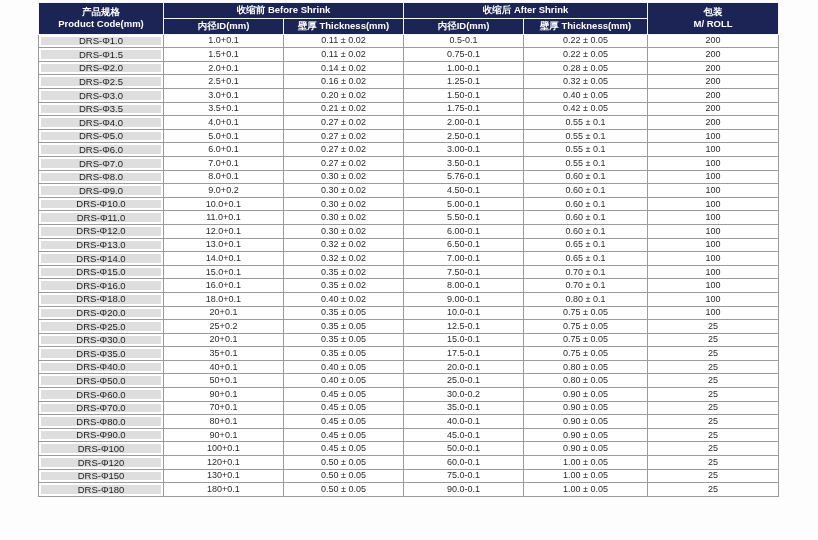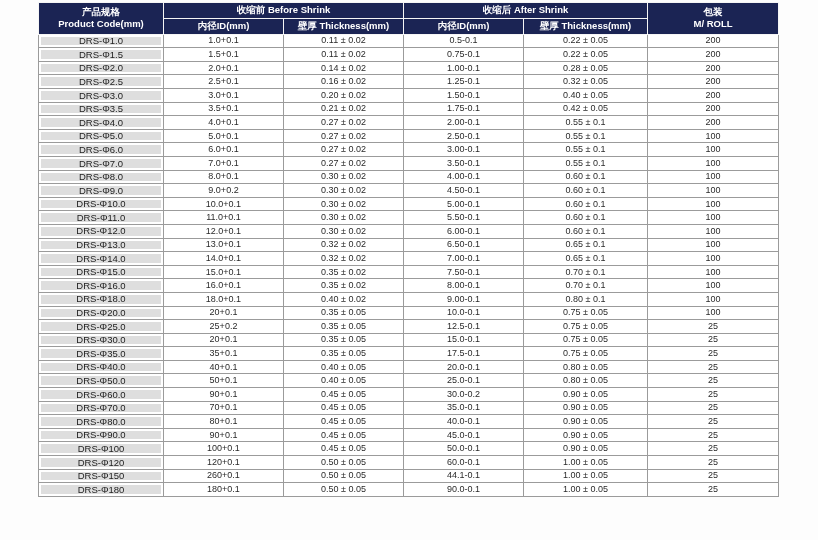--- a/index.html
+++ b/index.html
@@ -166,21 +166,21 @@
           <td>7.0+0.1</td>
           <td>0.27 ± 0.02</td>
           <td>3.50-0.1</td>
           <td>0.55 ± 0.1</td>
           <td>100</td>
         </tr>
         <tr>
           <td class="code">DRS-Φ8.0</td>
           <td>8.0+0.1</td>
           <td>0.30 ± 0.02</td>
-          <td>4.00-0.1</td>
+          <td>5.76-0.1</td>
           <td>0.60 ± 0.1</td>
           <td>100</td>
         </tr>
         <tr>
           <td class="code">DRS-Φ9.0</td>
           <td>9.0+0.2</td>
           <td>0.30 ± 0.02</td>
           <td>4.50-0.1</td>
           <td>0.60 ± 0.1</td>
           <td>100</td>
@@ -340,23 +340,23 @@
         <tr>
           <td class="code">DRS-Φ120</td>
           <td>120+0.1</td>
           <td>0.50 ± 0.05</td>
           <td>60.0-0.1</td>
           <td>1.00 ± 0.05</td>
           <td>25</td>
         </tr>
         <tr>
           <td class="code">DRS-Φ150</td>
-          <td>260+0.1</td>
+          <td>130+0.1</td>
           <td>0.50 ± 0.05</td>
-          <td>44.1-0.1</td>
+          <td>75.0-0.1</td>
           <td>1.00 ± 0.05</td>
           <td>25</td>
         </tr>
         <tr>
           <td class="code">DRS-Φ180</td>
           <td>180+0.1</td>
           <td>0.50 ± 0.05</td>
           <td>90.0-0.1</td>
           <td>1.00 ± 0.05</td>
           <td>25</td>

